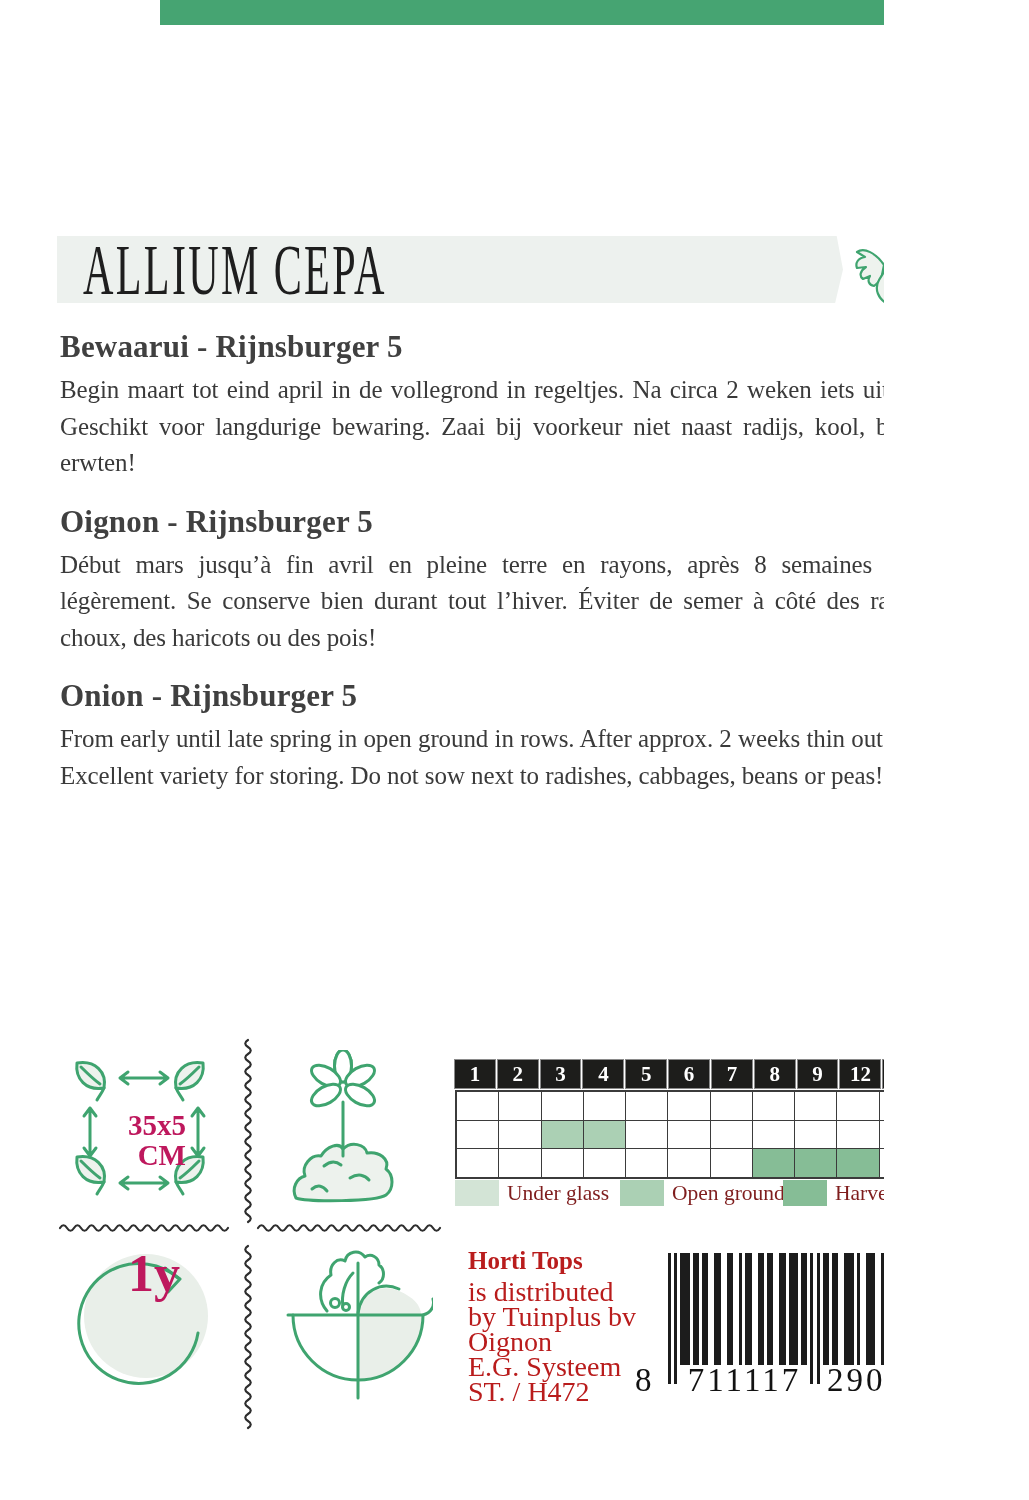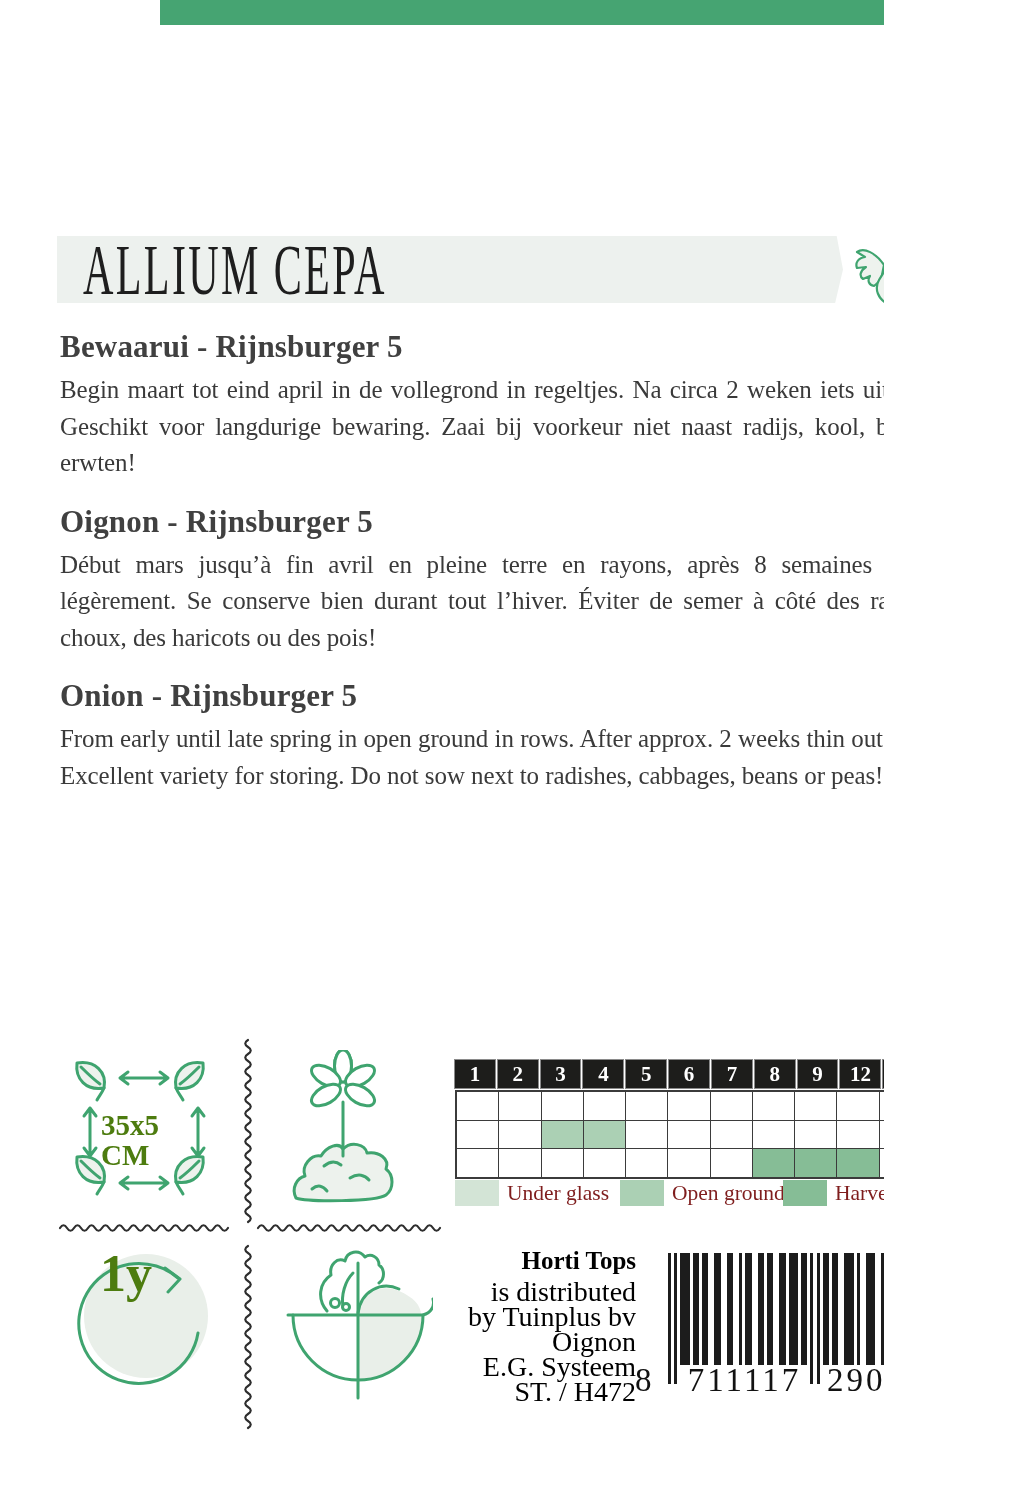--- a/index.html
+++ b/index.html
@@ -17,38 +17,38 @@
 
   .sections{position:absolute;left:60px;top:329px;width:908px;}
   .sections h2{margin:0 0 7px 0;font-size:31px;font-weight:700;color:#404040;letter-spacing:.2px;}
   .sections p{margin:0 0 22px 0;font-size:25px;line-height:36.5px;color:#3a3a3a;
               text-align:justify;text-align-last:left;letter-spacing:-.1px;}
 
   .wave{position:absolute;overflow:visible;}
   .wave path{fill:none;stroke:#2e2e2e;stroke-width:2.2;stroke-linecap:round;}
 
   .icon{position:absolute;}
-  .iconlabel{position:absolute;color:#4d7c0f;font-weight:700;text-align:left;}
+  .iconlabel{position:absolute;color:#be185d;font-weight:700;text-align:right;}
   .size-label{left:101px;top:1110px;width:85px;font-size:29px;line-height:30px;}
   .viab-label{left:100px;top:1244px;width:80px;font-size:52px;}
 
   .calendar{position:absolute;left:455px;top:1060px;width:511px;}
   .cal-head{display:grid;grid-template-columns:repeat(12,1fr);gap:3px;}
   .cal-head .hc{background:#1d1d1b;color:#fff;font-weight:700;font-size:21px;height:28px;
                 display:flex;align-items:center;justify-content:center;outline:1px solid #8a8a8a;}
   .cal-body{margin-top:2px;border:2px solid #3b3b3b;display:grid;grid-template-columns:repeat(12,1fr);}
   .cal-body .bc{height:27.5px;border-right:1.6px solid #3b3b3b;border-bottom:1.6px solid #3b3b3b;background:#fff;}
   .cal-body .bc.lastcol{border-right:none;}
   .cal-body .bc.lastrow{border-bottom:none;}
 
   .legend-item{position:absolute;top:1180px;display:flex;align-items:center;}
   .legend-item .sw{width:44px;height:26px;}
   .legend-item .lb{margin-left:8px;font-size:21.5px;color:#7f1d1d;}
 
-  .distrib{position:absolute;left:468px;top:1247px;color:#000000;text-align:right;}
+  .distrib{position:absolute;left:468px;top:1247px;color:#b91c1c;}
   .distrib .dname{font-size:25px;font-weight:700;margin-bottom:4px;}
   .distrib .dline{font-size:28px;line-height:25px;}
 
   .barcode{position:absolute;left:668px;top:1253px;width:295px;height:150px;}
   .bars{display:flex;align-items:flex-start;height:138px;}
   .bars .b{width:3.1px;}
   .bars .b1{background:#1c1c1c;height:112px;}
   .bars .b1.g{height:131px;}
   .bc-digit{position:absolute;top:109px;font-size:33px;color:#121212;}
   .bc-first{left:-33px;}

